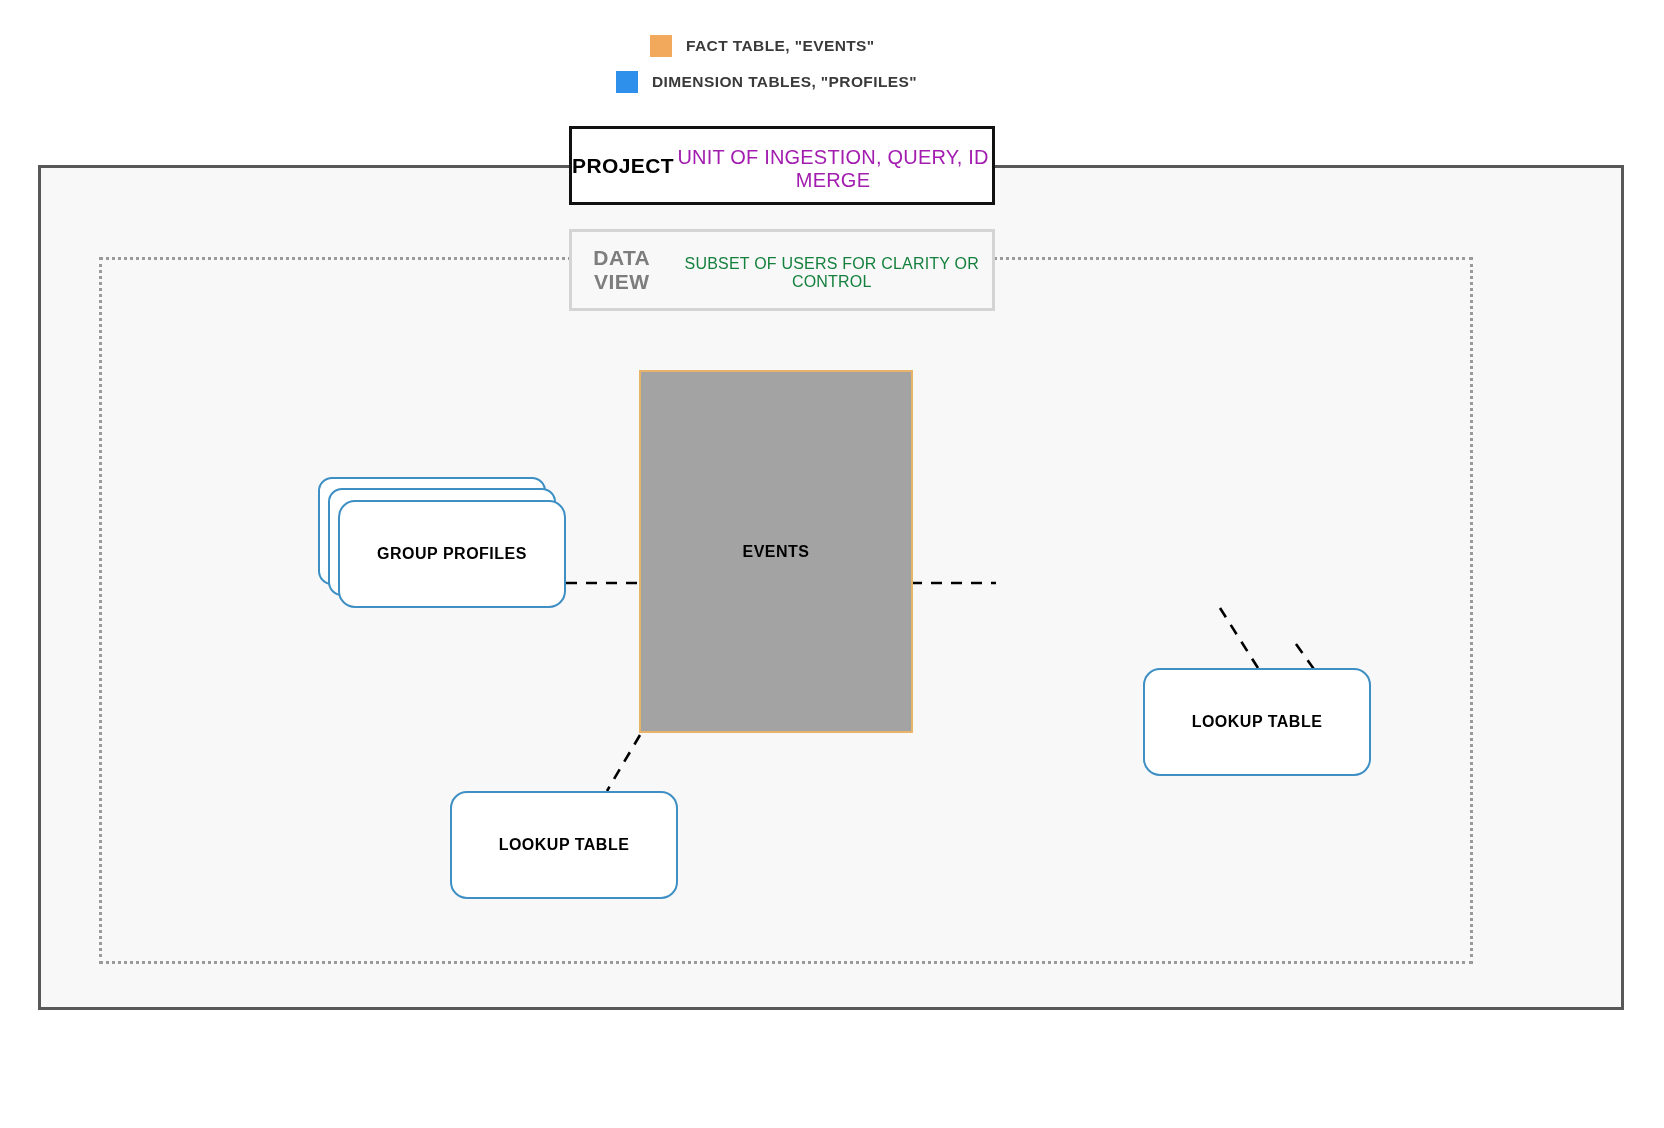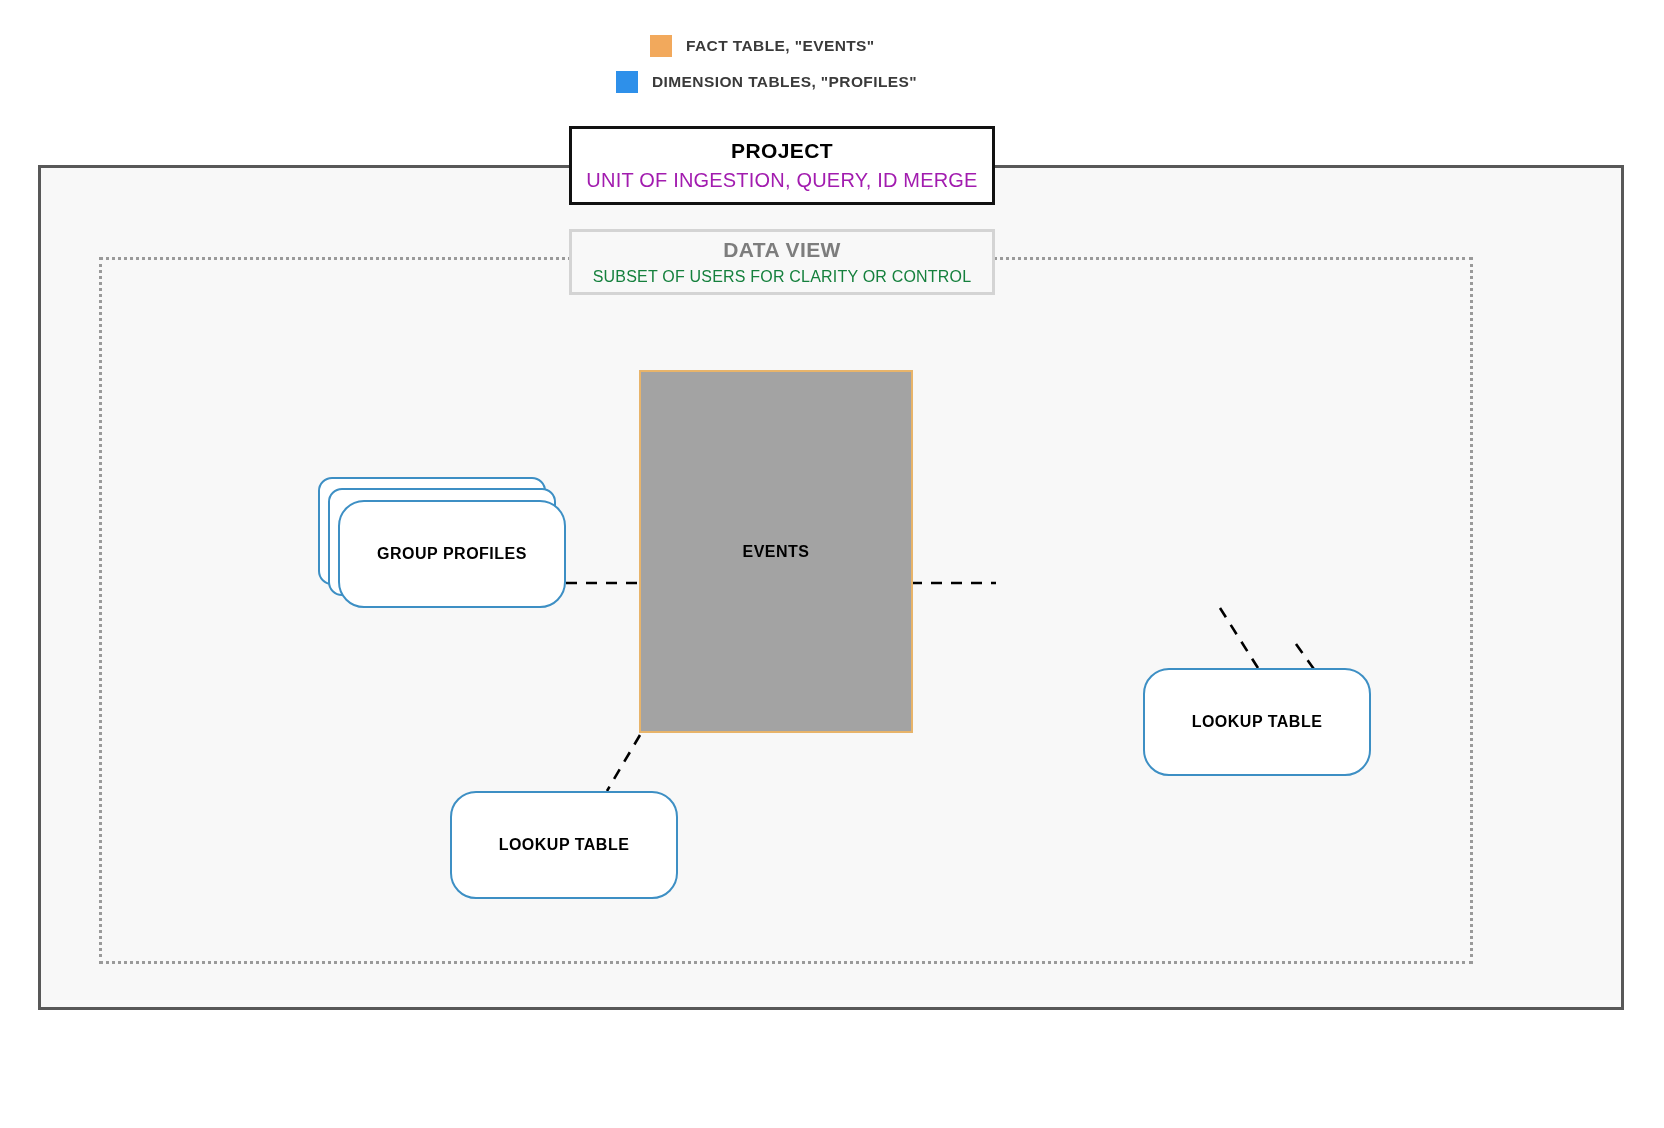--- a/index.html
+++ b/index.html
@@ -38,48 +38,48 @@
     border:3px dotted #9a9a9a;
     box-sizing:border-box;
     background:transparent;
   }
 
   
   .callout{
     position:absolute;
     box-sizing:border-box;
     text-align:center;
-    display:flex;flex-direction:column;
+    display:flex;
     align-items:center;justify-content:center;
   }
   #project-box{
     left:569px;top:126px;width:426px;height:79px;
     background:#ffffff;border:3px solid #111111;
   }
   #project-box .c-title{font-size:21px;font-weight:bold;color:#000;letter-spacing:.4px;}
   #project-box .c-sub{font-size:20px;color:#a21caf;margin-top:6px;letter-spacing:.2px;}
 
   #dataview-box{
-    left:569px;top:229px;width:426px;height:66px;
+    left:569px;top:229px;width:426px;height:82px;
     background:#f8f8f8;border:3px solid #d4d4d4;
   }
   #dataview-box .c-title{font-size:21px;font-weight:bold;color:#7d7d7d;letter-spacing:.4px;}
   #dataview-box .c-sub{font-size:16px;color:#15803d;margin-top:6px;letter-spacing:.2px;}
 
   
   .node{
     position:absolute;box-sizing:border-box;
     display:flex;align-items:center;justify-content:center;
     background:#ffffff;
   }
   .node .n-label{
     font-size:16px;font-weight:bold;color:#000000;
     letter-spacing:.5px;white-space:nowrap;
   }
-  .blue-node{border:2.5px solid #3d8fc4;border-radius:26px;}
+  .blue-node{border:2.5px solid #3d8fc4;border-radius:17px;}
   .stack-ghost{
     position:absolute;box-sizing:border-box;
     background:#ffffff;
     border:2.5px solid #3d8fc4;border-radius:14px;
   }
 
   #events-box{
     left:639px;top:370px;width:274px;height:363px;
     border:2.5px solid #e8b46a;background:#a3a3a3;
   }

